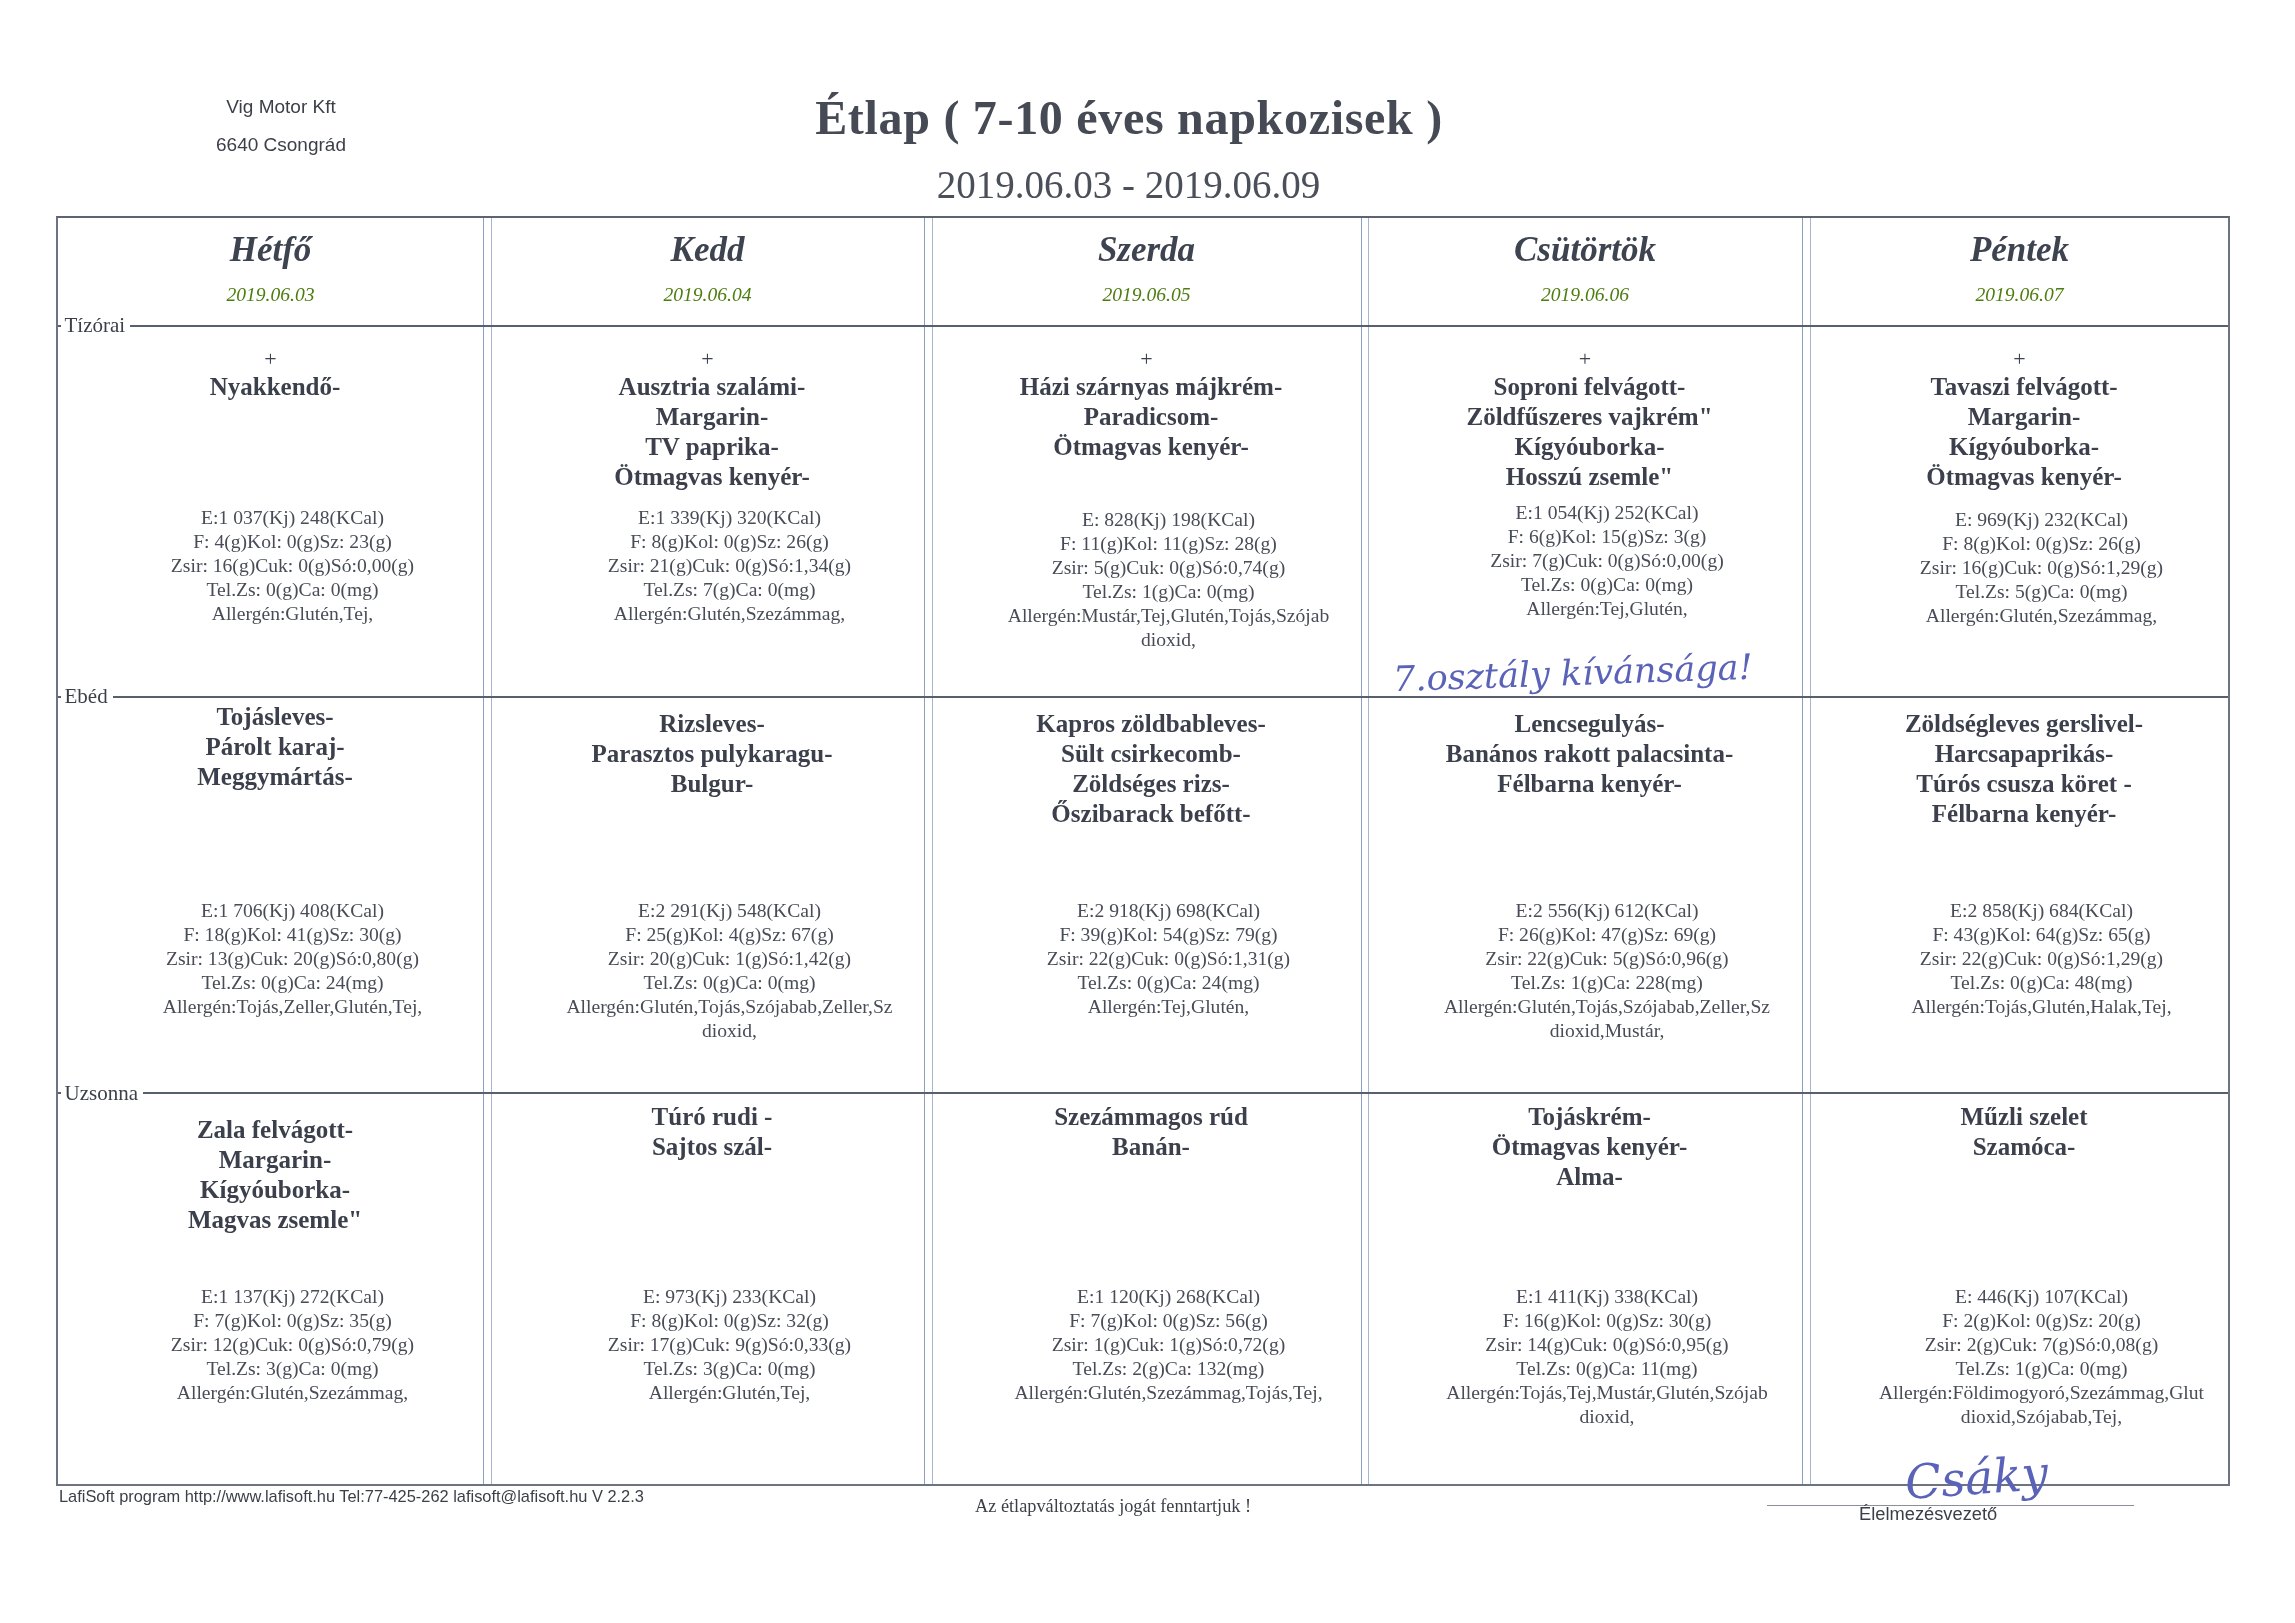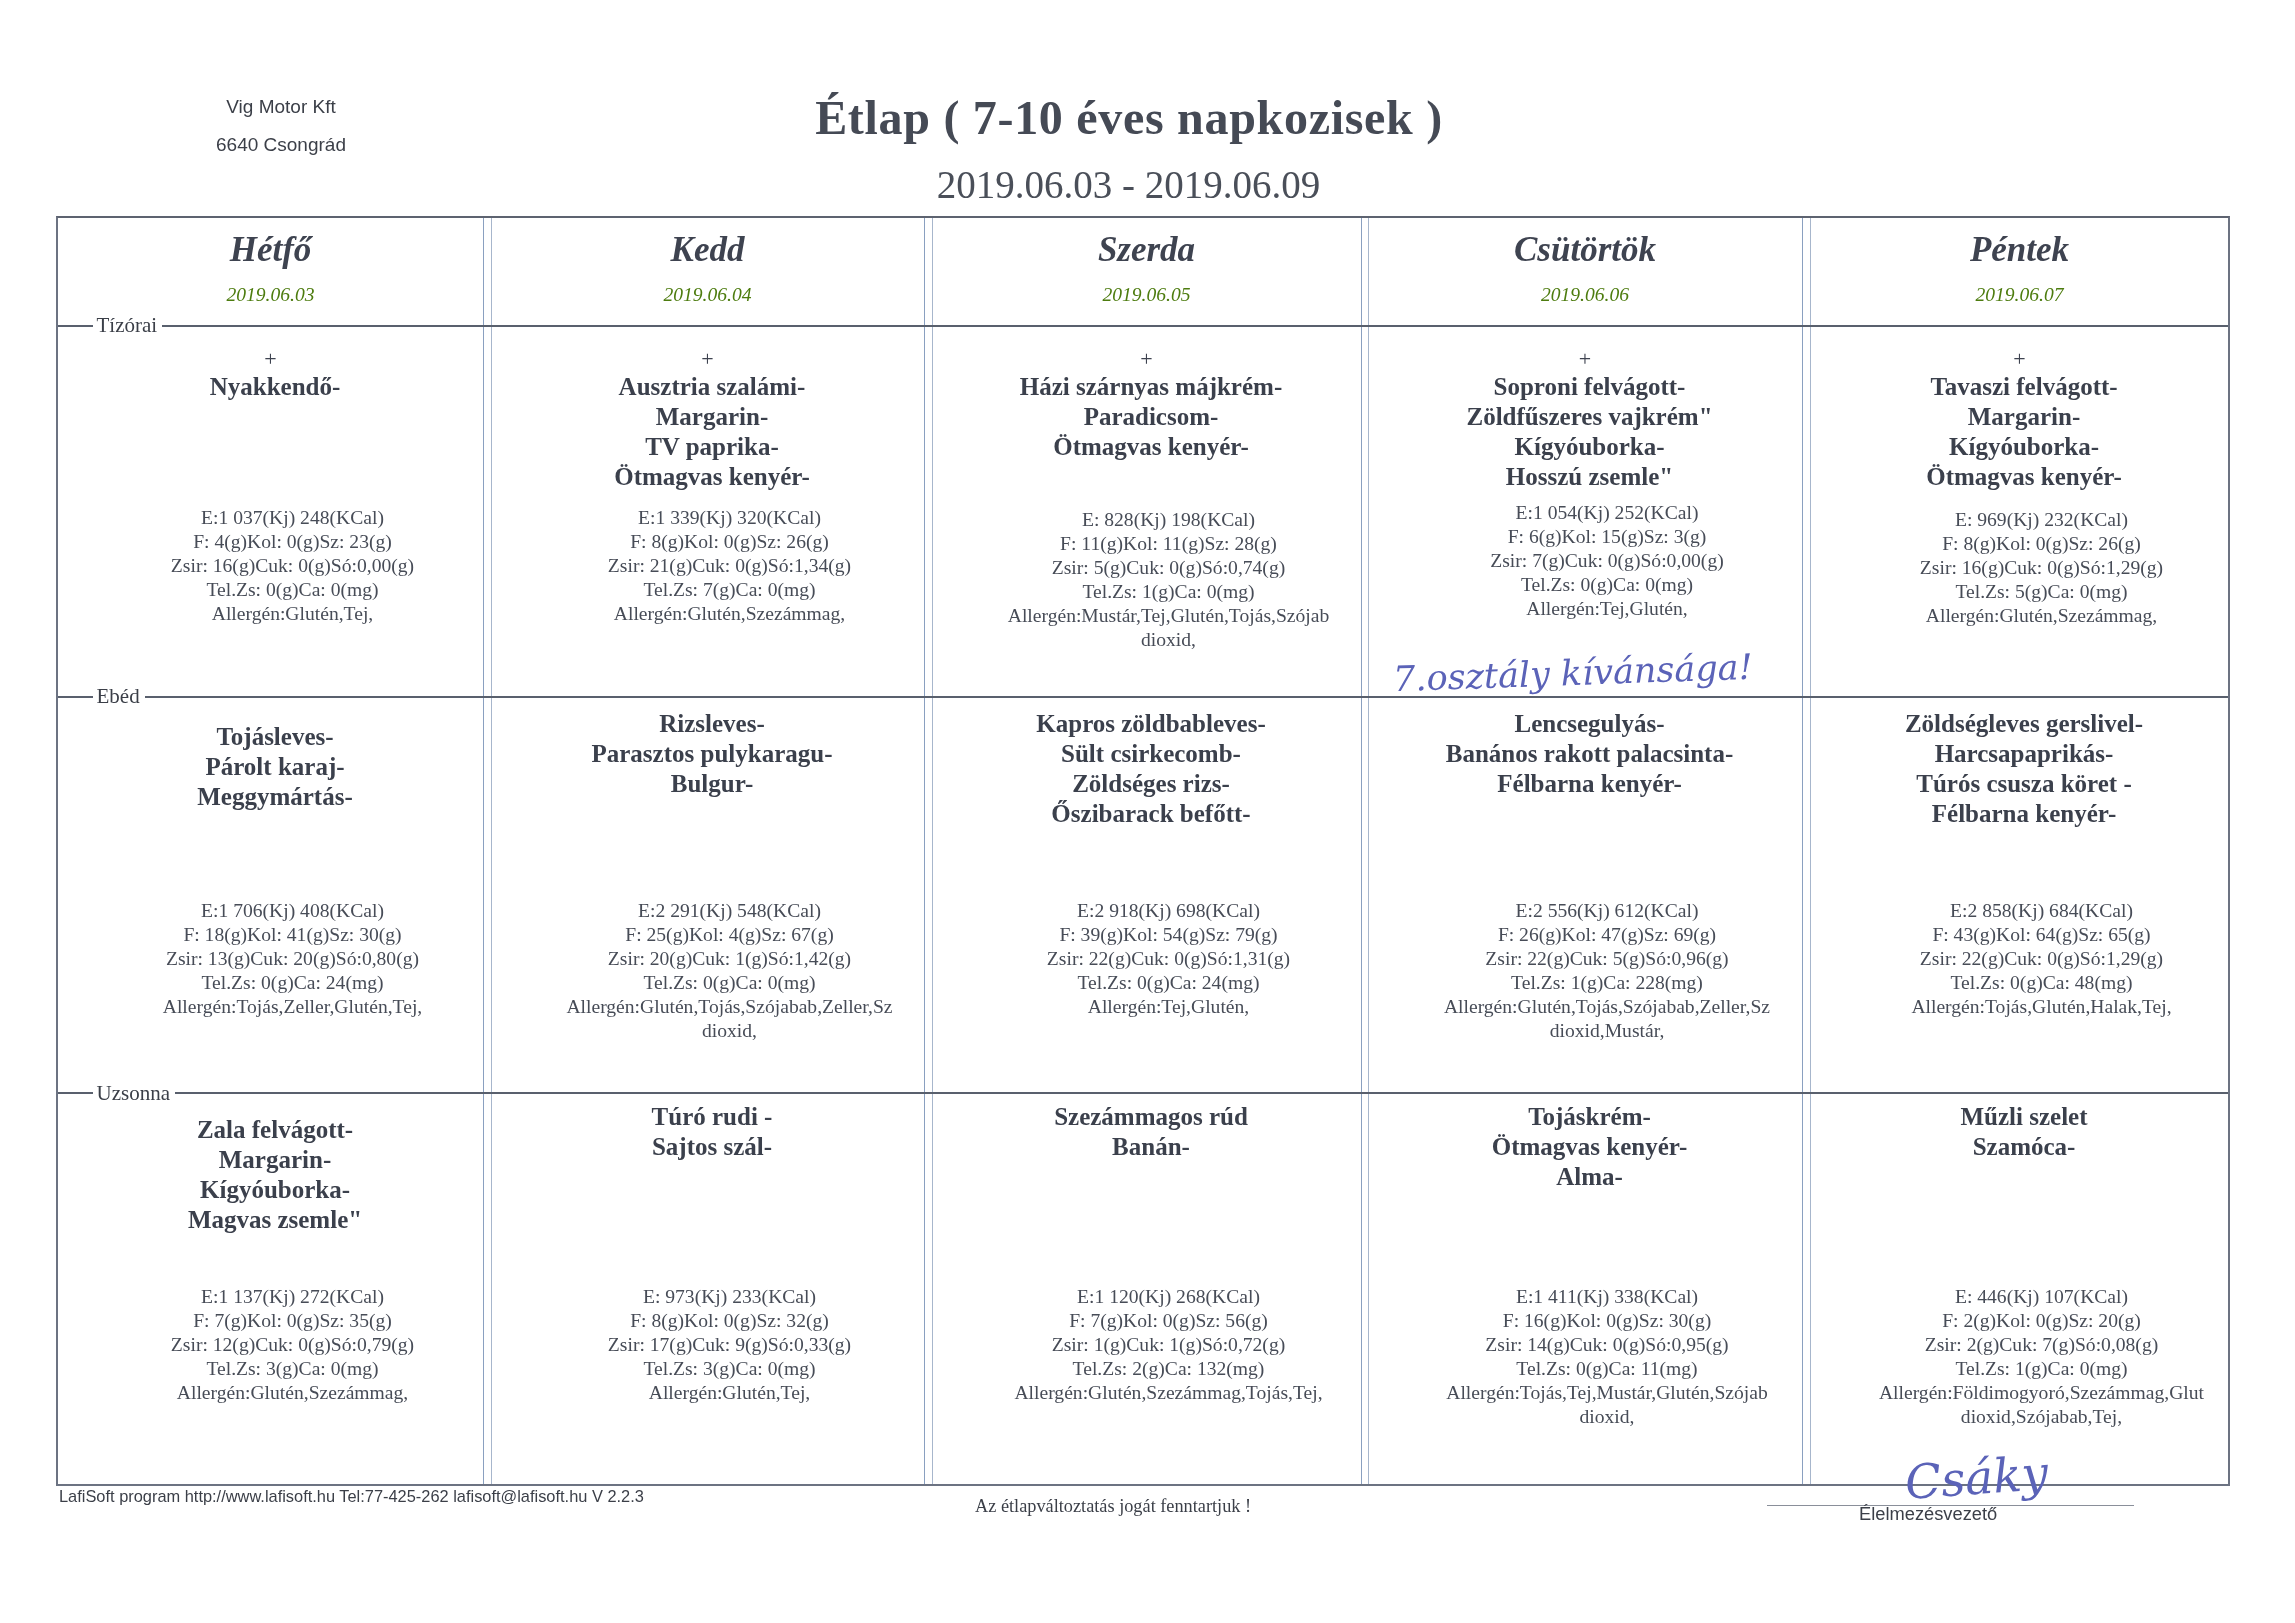--- a/index.html
+++ b/index.html
@@ -7,21 +7,21 @@
   .company { position: absolute; left: 196px; top: 88px; width: 170px; text-align: center; font-family: "Liberation Sans", sans-serif; font-size: 19px; line-height: 38px; color: #3b3f48; }
   .title { position: absolute; left: 720px; top: 90px; width: 818px; text-align: center; font-family: "Liberation Serif", serif; font-weight: bold; font-size: 48px; color: #454a55; letter-spacing: 0.7px; }
   .range { position: absolute; left: 785px; top: 162px; width: 687px; text-align: center; font-size: 39px; color: #4a4f59; }
   .grid { position: absolute; left: 56px; top: 216px; width: 2174px; height: 1270px; border: 2px solid #6c7382; border-top: 2.6px solid #5d6370; box-sizing: border-box; }
   .col { position: absolute; top: 0; bottom: 0; border-left: 1.3px solid #8aa0c0; }
   .col.inner { border-left: 1.3px solid #a7b6cc; }
   .hline { position: absolute; height: 0; border-top: 2px solid #59606d; }
   .dayhead { position: absolute; text-align: center; }
   .dayname { font-style: italic; font-weight: bold; font-size: 35px; color: #3e4350; display: block; margin-top: 5.2px; }
   .daydate { font-style: italic; font-size: 19.6px; color: #4d7c0f; display: block; margin-top: 14.4px; }
-  .rowlabel { position: absolute; background: #fff; padding: 0 5.2px 0 3.9px; font-size: 21px; color: #3b3f48; margin-left: 32px; }
+  .rowlabel { position: absolute; background: #fff; padding: 0 5.2px 0 3.9px; font-size: 21px; color: #3b3f48; }
   .cell { position: absolute; text-align: center; }
   .plus { font-size: 22px; color: #3e4350; display: block; line-height: 26px; }
   .food { font-weight: bold; font-size: 25px; line-height: 30px; color: #3b404c; display: block; padding-left: 9px; }
   .nutri { position: absolute; text-align: center; font-size: 19.6px; line-height: 24px; color: #474c57; padding-left: 22px; }
   .nutri span { display: block; }
   .hand { position: absolute; font-family: "DejaVu Serif", serif; font-style: italic; color: #5b63b8; }
   .footer-left { position: absolute; left: 59px; top: 1487px; font-family: "Liberation Sans", sans-serif; font-size: 16.4px; color: #3b3f48; }
   .footer-mid { position: absolute; left: 975px; top: 1496px; font-size: 18.3px; color: #3b3f48; }
   .sigline { position: absolute; left: 1767px; top: 1505px; width: 367px; border-top: 1.3px solid #8a8f9a; }
   .siglabel { position: absolute; left: 1859px; top: 1503px; font-family: "Liberation Sans", sans-serif; font-size: 18.3px; color: #3b3f48; }
@@ -140,21 +140,21 @@
     <span class="food">Ötmagvas kenyér-</span>
   </div>
   <div class="nutri" style="left:1752px; width:419px; top:290px;">
     <span>E: 969(Kj)  232(KCal)</span>
     <span>F:  8(g)Kol:  0(g)Sz: 26(g)</span>
     <span>Zsir: 16(g)Cuk:  0(g)Só:1,29(g)</span>
     <span>Tel.Zs:  5(g)Ca:   0(mg)</span>
     <span>Allergén:Glutén,Szezámmag,</span>
   </div>
 
-  <div class="cell" style="left:0; width:425px; top:504px;">
+  <div class="cell" style="left:0; width:425px; top:484px;">
     <span class="food">Tojásleves-</span>
     <span class="food">Párolt karaj-</span>
     <span class="food">Meggymártás-</span>
   </div>
   <div class="nutri" style="left:0; width:425px; top:681px;">
     <span>E:1 706(Kj)  408(KCal)</span>
     <span>F: 18(g)Kol: 41(g)Sz: 30(g)</span>
     <span>Zsir: 13(g)Cuk: 20(g)Só:0,80(g)</span>
     <span>Tel.Zs:  0(g)Ca:  24(mg)</span>
     <span>Allergén:Tojás,Zeller,Glutén,Tej,</span>

